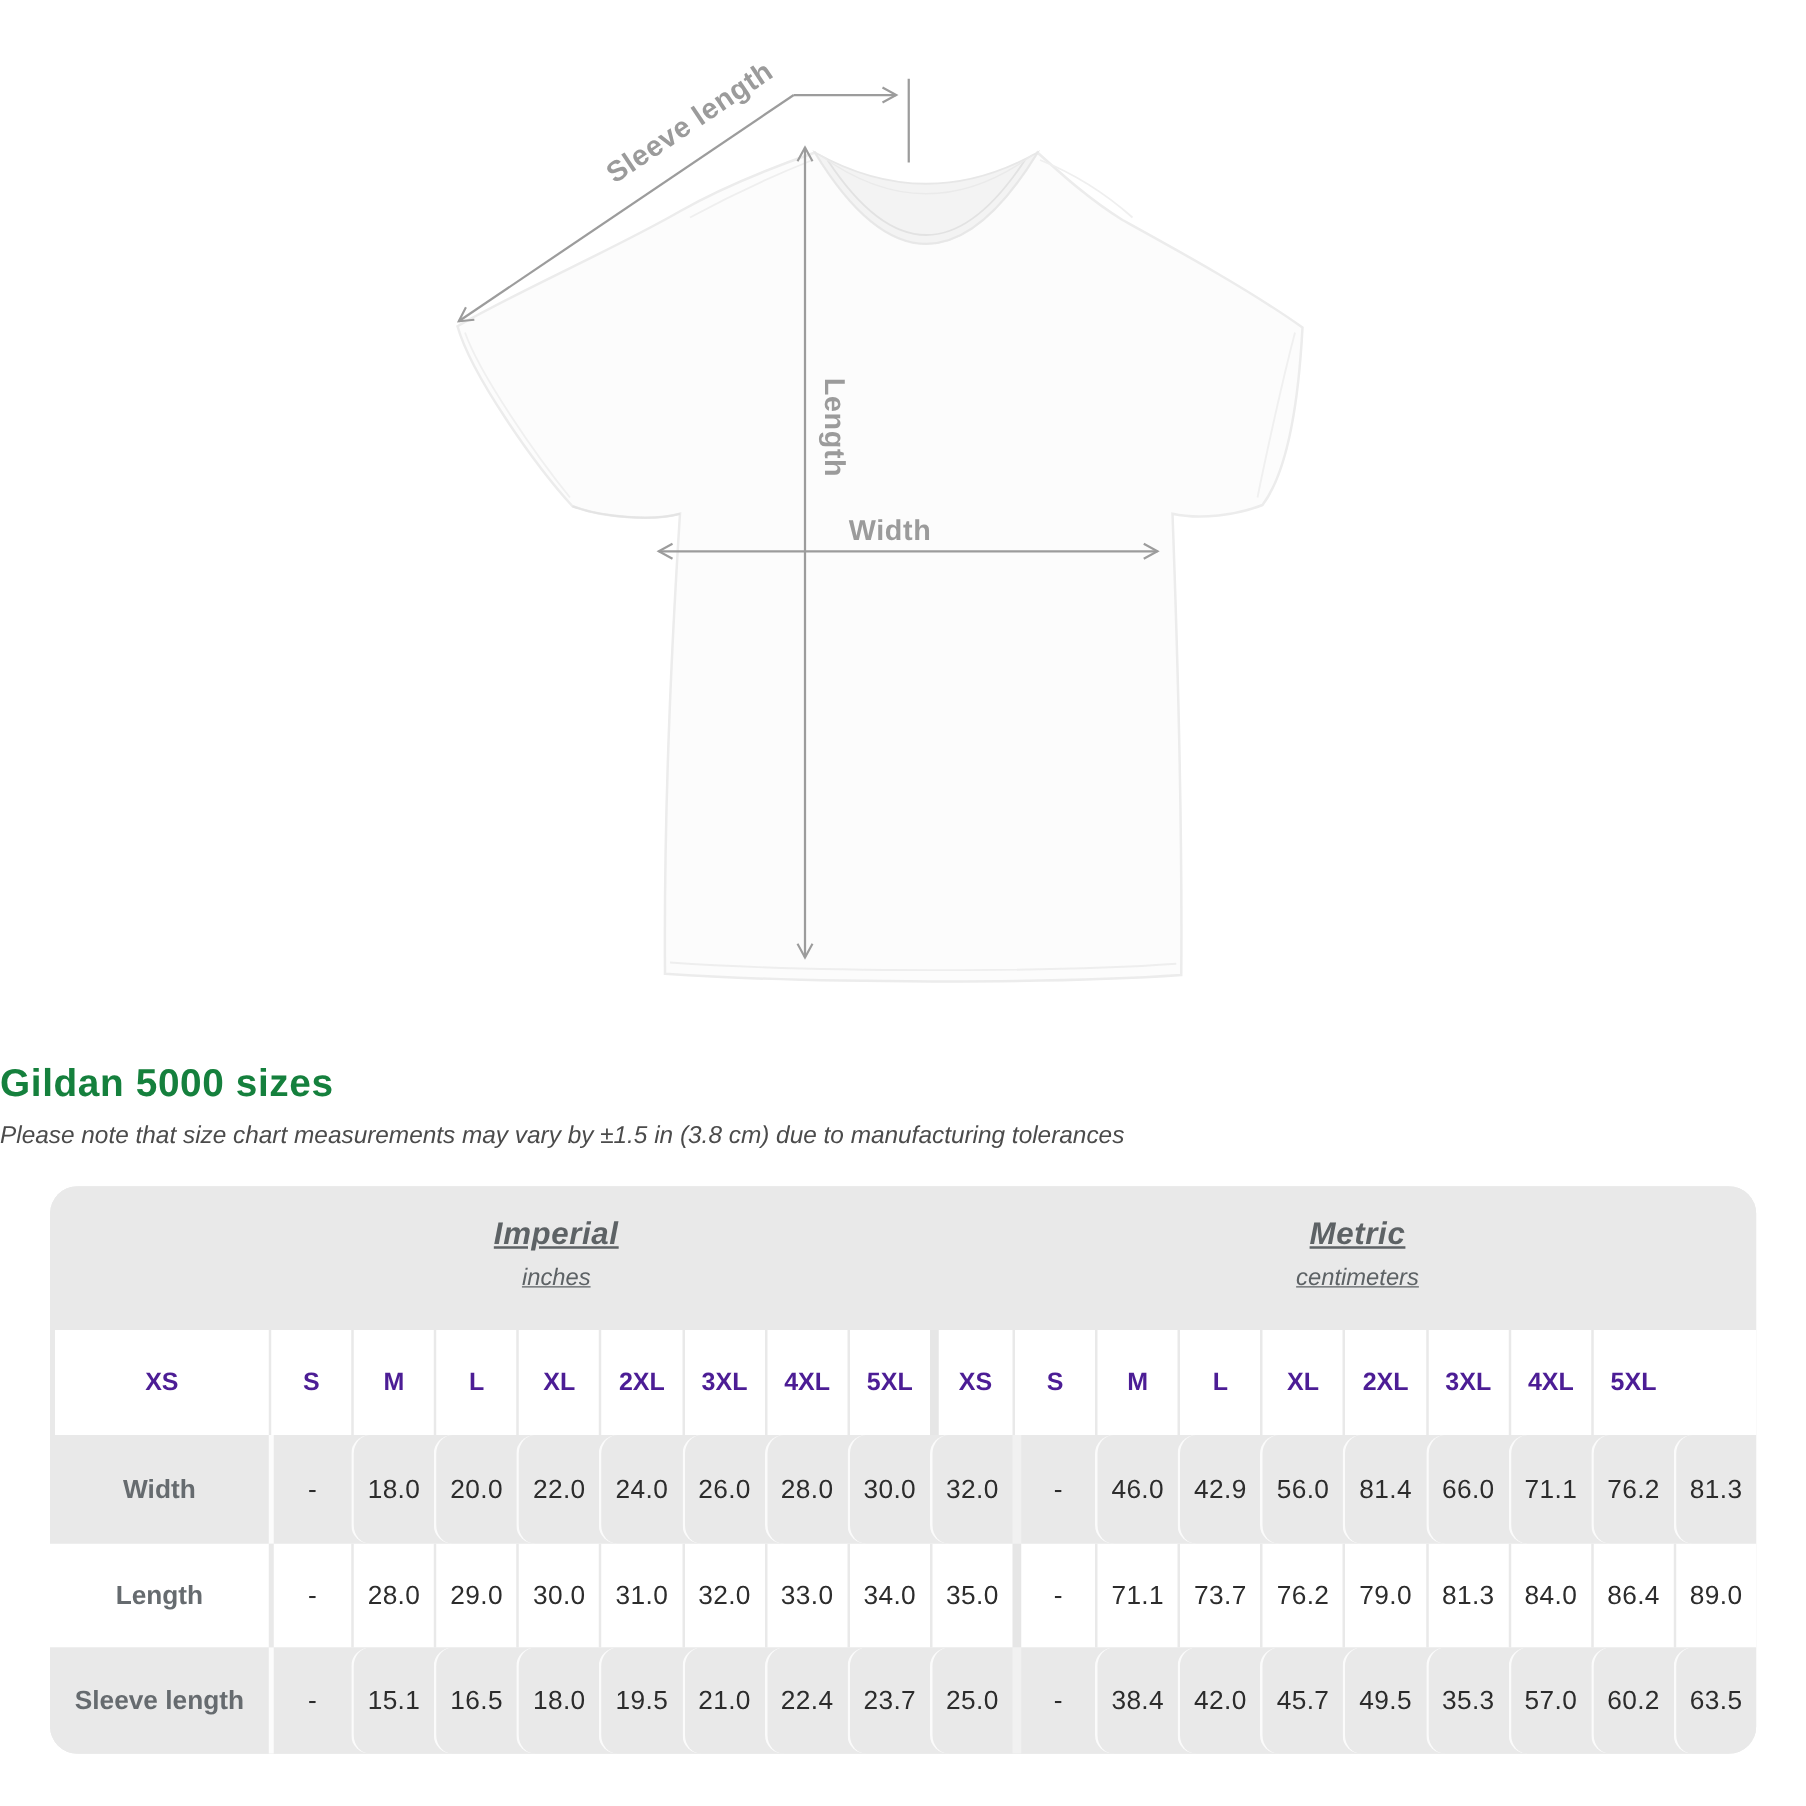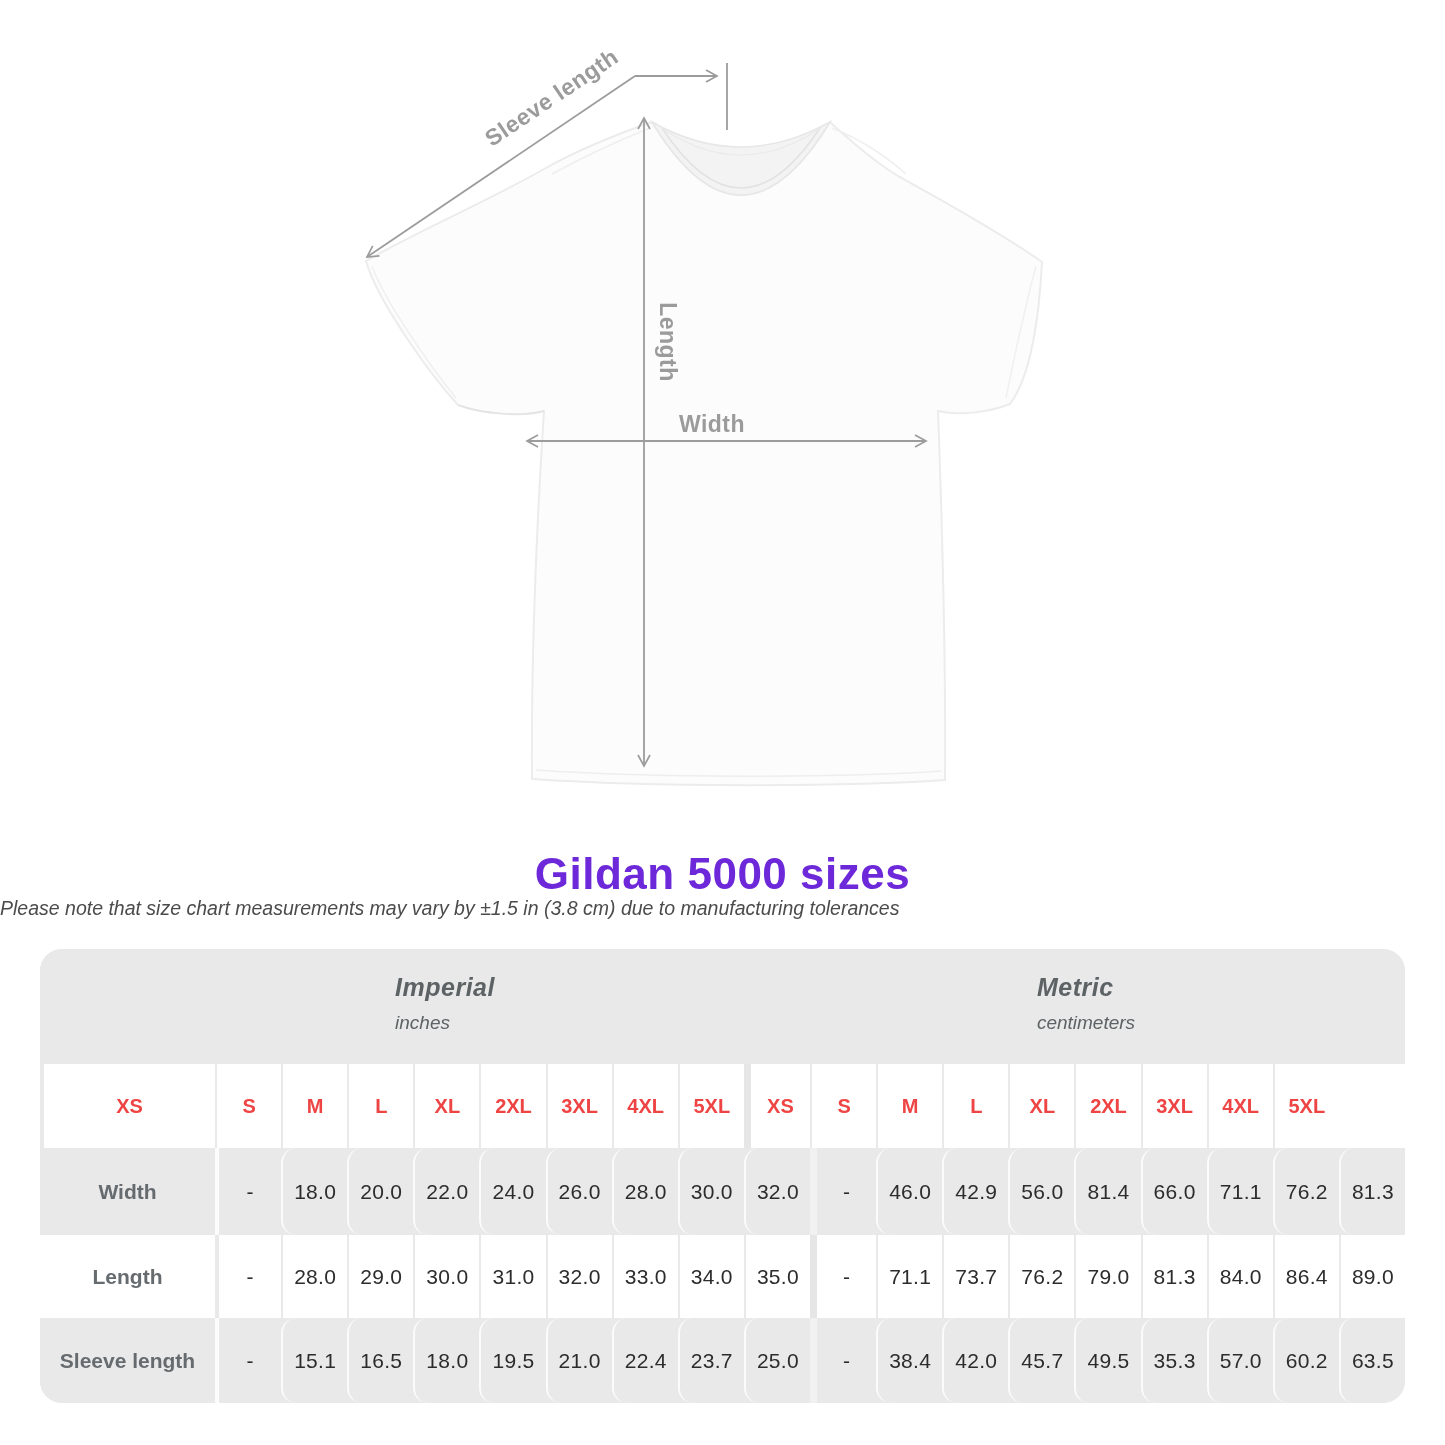--- a/index.html
+++ b/index.html
@@ -4,50 +4,50 @@
 <style>
   html,body{margin:0;padding:0;background:#fff;}
   .stage{
     position:relative;width:1445px;height:1445px;background:#ffffff;overflow:hidden;
     font-family:"Liberation Sans","DejaVu Sans",sans-serif;
   }
   svg text{font-family:"Liberation Sans","DejaVu Sans",sans-serif;}
 
   
   .chart-title{
-    position:absolute;top:849px;left:0;width:100%;text-align:center;
-    font-size:44px;font-weight:bold;color:#6d28d9;letter-spacing:.5px;
+    position:absolute;top:849px;left:0;width:100%;
+    font-size:31px;font-weight:bold;color:#15803d;letter-spacing:.5px;
   }
   .chart-subtitle{
     position:absolute;top:897px;left:0;width:100%;text-align:left;
     font-size:19.5px;font-style:italic;color:#4b4b4b;
   }
 
   
   .size-table{
     position:absolute;left:40px;top:949px;width:1365px;height:454px;
     border-radius:22px;overflow:hidden;background:#e9e9e9;
   }
   .band{position:relative;height:115px;background:#e9e9e9;}
-  .group-head{position:absolute;top:24px;transform:translateX(-50%);text-align:left;color:#5d6265;}
+  .group-head{position:absolute;top:24px;transform:translateX(-50%);text-align:center;color:#5d6265;text-decoration:underline;}
   .group-head .g-label{font-size:25px;font-weight:bold;font-style:italic;letter-spacing:.5px;}
   .group-head .g-unit{font-size:19px;font-style:italic;margin-top:10px;}
   .gh-imperial{left:405px;}
   .gh-metric{left:1046px;}
 
   .trow{display:grid;grid-template-columns:175px repeat(18,1fr);}
   .r-header{height:84px;}
   .r-1{height:87px;}
   .r-2{height:83px;}
   .r-3{height:85px;}
   .bg-white{background:#ffffff;}
   .bg-gray{background:#e9e9e9;}
 
   .cell{display:flex;align-items:center;justify-content:center;height:100%;box-sizing:border-box;}
-  .head{font-size:20px;font-weight:bold;color:#ef4444;}
+  .head{font-size:20px;font-weight:bold;color:#4c1d95;}
   .label-cell{font-size:21px;font-weight:bold;color:#666b6f;}
   .val{font-size:21px;color:#2c2c2c;letter-spacing:.3px;}
 
   .bg-white .sep{border-left:2px solid #e9e9e9;}
   .bg-white .sep-label{border-left:4px solid #e9e9e9;}
   .bg-white .sep-group{border-left:7px solid #e6e6e6;}
   .bg-gray .sep{border-left:2px solid rgba(255,255,255,.8);border-radius:15px;}
   .bg-gray .sep-label{border-left:4px solid rgba(255,255,255,.85);}
   .bg-gray .sep-group{border-left:7px solid #f1f1f1;}
 </style>

